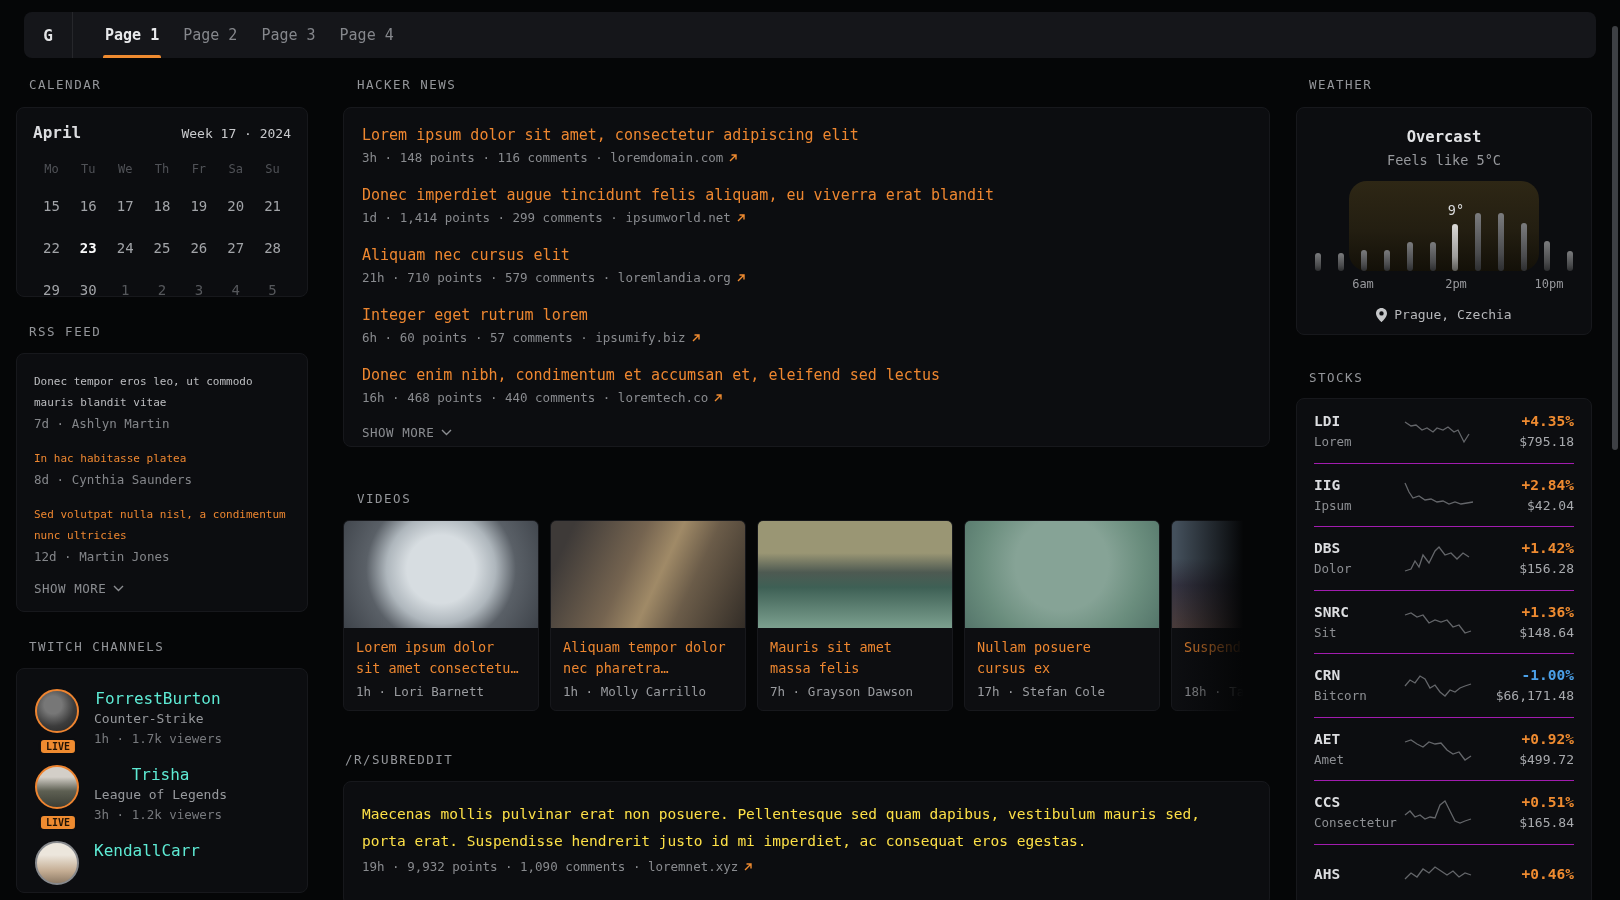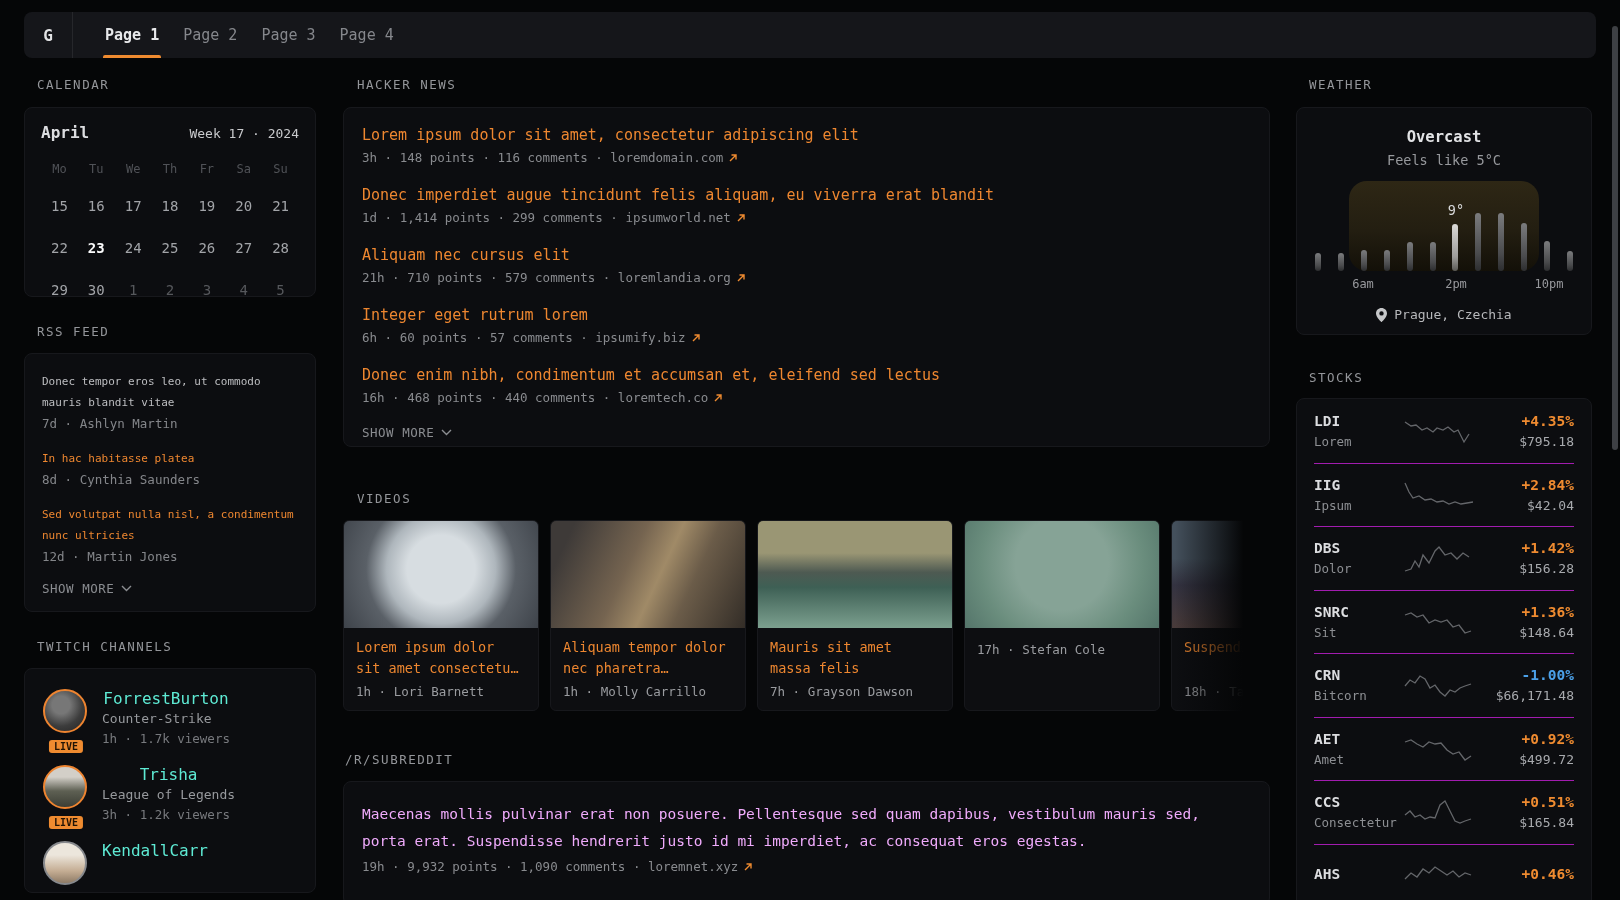--- a/index.html
+++ b/index.html
@@ -16,21 +16,21 @@
   .logo-box { width:49px; display:flex; align-items:center; justify-content:center;
     border-right:1px solid #26272b; color:#e3e4e6; font-size:16px; font-weight:bold; }
   .tabs { display:flex; align-items:stretch; padding-left:20px; }
   .tab { position:relative; display:flex; align-items:center; padding:0 12px;
     font-size:15px; color:#85878c; cursor:default; }
   .tab.active { color:#e8e9eb; font-weight:bold; }
   .tab.active::after { content:""; position:absolute; left:10px; right:10px; bottom:0;
     height:3px; background:#ef8b30; border-radius:2px 2px 0 0; }
   
   .col { position:absolute; top:0; }
-  .col-left  { left:24px;   width:292px; }
+  .col-left  { left:16px;   width:292px; }
   .col-mid   { left:343px;  width:927px; }
   .col-right { left:1296px; width:296px; }
   .wlabel { font-size:12.5px; letter-spacing:1.5px; color:#94969a; margin-left:13px; }
   .card { background:#0c0d10; border:1px solid #17181c; border-radius:8px; }
   
   .cal-label { margin-top:77px; }
   .calendar { margin-top:15px; height:190px; padding:15px 16px; }
   .cal-head { display:flex; align-items:baseline; justify-content:space-between; }
   .cal-month { font-size:16px; color:#dcdde0; font-weight:bold; }
   .cal-week { font-size:13px; color:#c8c9cc; }
@@ -87,21 +87,21 @@
   .th-4 { background:radial-gradient(circle at 50% 40%, #86a396 0 40%, #6a8d7d 70%, #54756a); }
   .th-5 { background:linear-gradient(180deg,#44505c 0 35%,#343341 60%,#493b3a); }
   .vid-body { padding:9px 12px 11px; }
   .vid-title { font-size:13.5px; line-height:21px; color:#ee8730; height:42px; overflow:hidden; }
   .vid-meta { font-size:12.5px; color:#9a9ca0; margin-top:5px; }
   .vid-fade { position:absolute; top:-2px; right:0; width:95px; height:102%;
     background:linear-gradient(to right, rgba(5,6,7,0), #050607 72%); pointer-events:none; }
   
   .sub-label { margin-top:41px; margin-left:2px; }
   .sub-card { margin-top:14px; padding:19px 18px; height:125px; }
-  .sub-title { font-size:14.5px; line-height:27px; color:#f0abfc; cursor:pointer; }
+  .sub-title { font-size:14.5px; line-height:27px; color:#fde047; cursor:pointer; }
   .sub-meta { font-size:12.5px; color:#898b8f; margin-top:4px;
     display:flex; align-items:center; gap:5px; }
   
   .we-label { margin-top:77px; }
   .we-card { margin-top:15px; height:228px; padding-top:20px; text-align:center; }
   .we-cond { font-size:15.5px; font-weight:bold; color:#e2e3e5; }
   .we-feels { font-size:13.5px; color:#97999d; margin-top:6px; }
   .we-chart { position:relative; width:262px; height:90px; margin:13px auto 0; }
   .we-daylight { position:absolute; left:36px; top:0; width:190px; height:100%;
     border-radius:18px; background:linear-gradient(180deg,#2e2715 0%,#231e11 55%,#131008 100%); }
@@ -321,20 +321,21 @@
       <div class="vid-card">
         <div class="vid-thumb th-3"></div>
         <div class="vid-body">
           <div class="vid-title">Mauris sit amet massa felis</div>
           <div class="vid-meta">7h · Grayson Dawson</div>
         </div>
       </div>
       <div class="vid-card">
         <div class="vid-thumb th-4"></div>
         <div class="vid-body">
+          <div class="vid-title">Nullam posuere cursus ex</div>
           <div class="vid-meta">17h · Stefan Cole</div>
         </div>
       </div>
       <div class="vid-card">
         <div class="vid-thumb th-5"></div>
         <div class="vid-body">
           <div class="vid-title">Suspendisse diam</div>
           <div class="vid-meta">18h · Tara</div>
         </div>
       </div>

